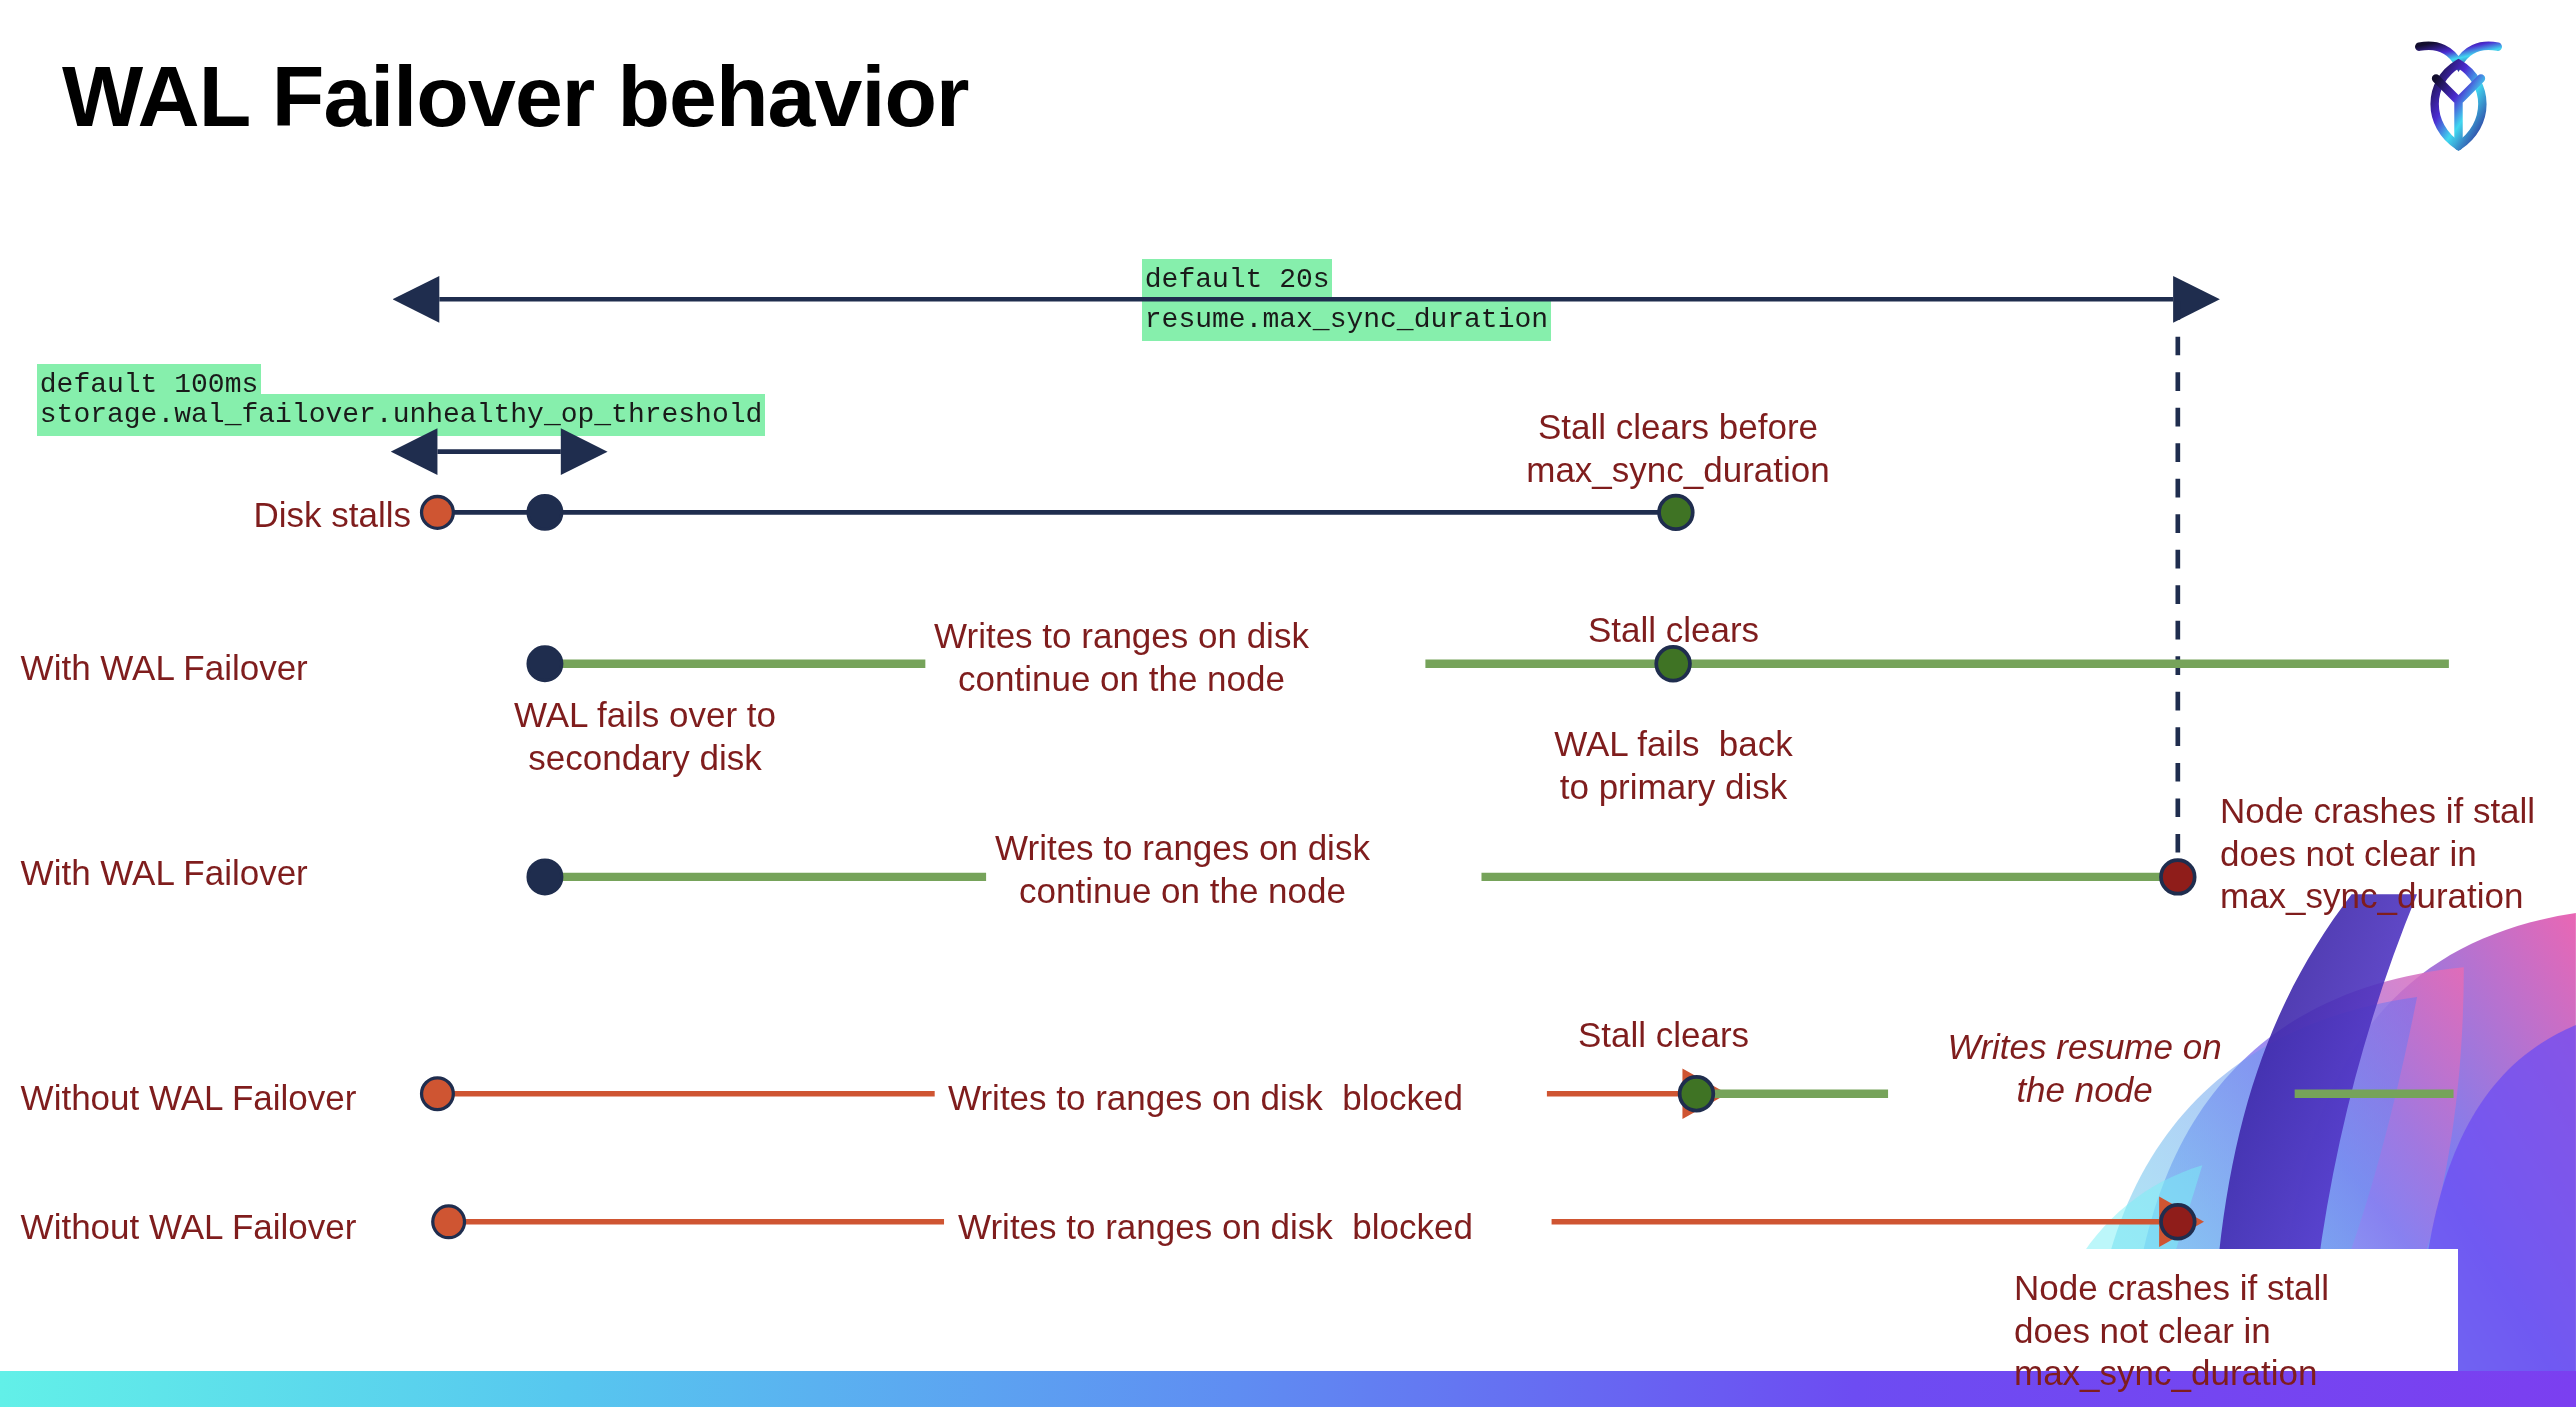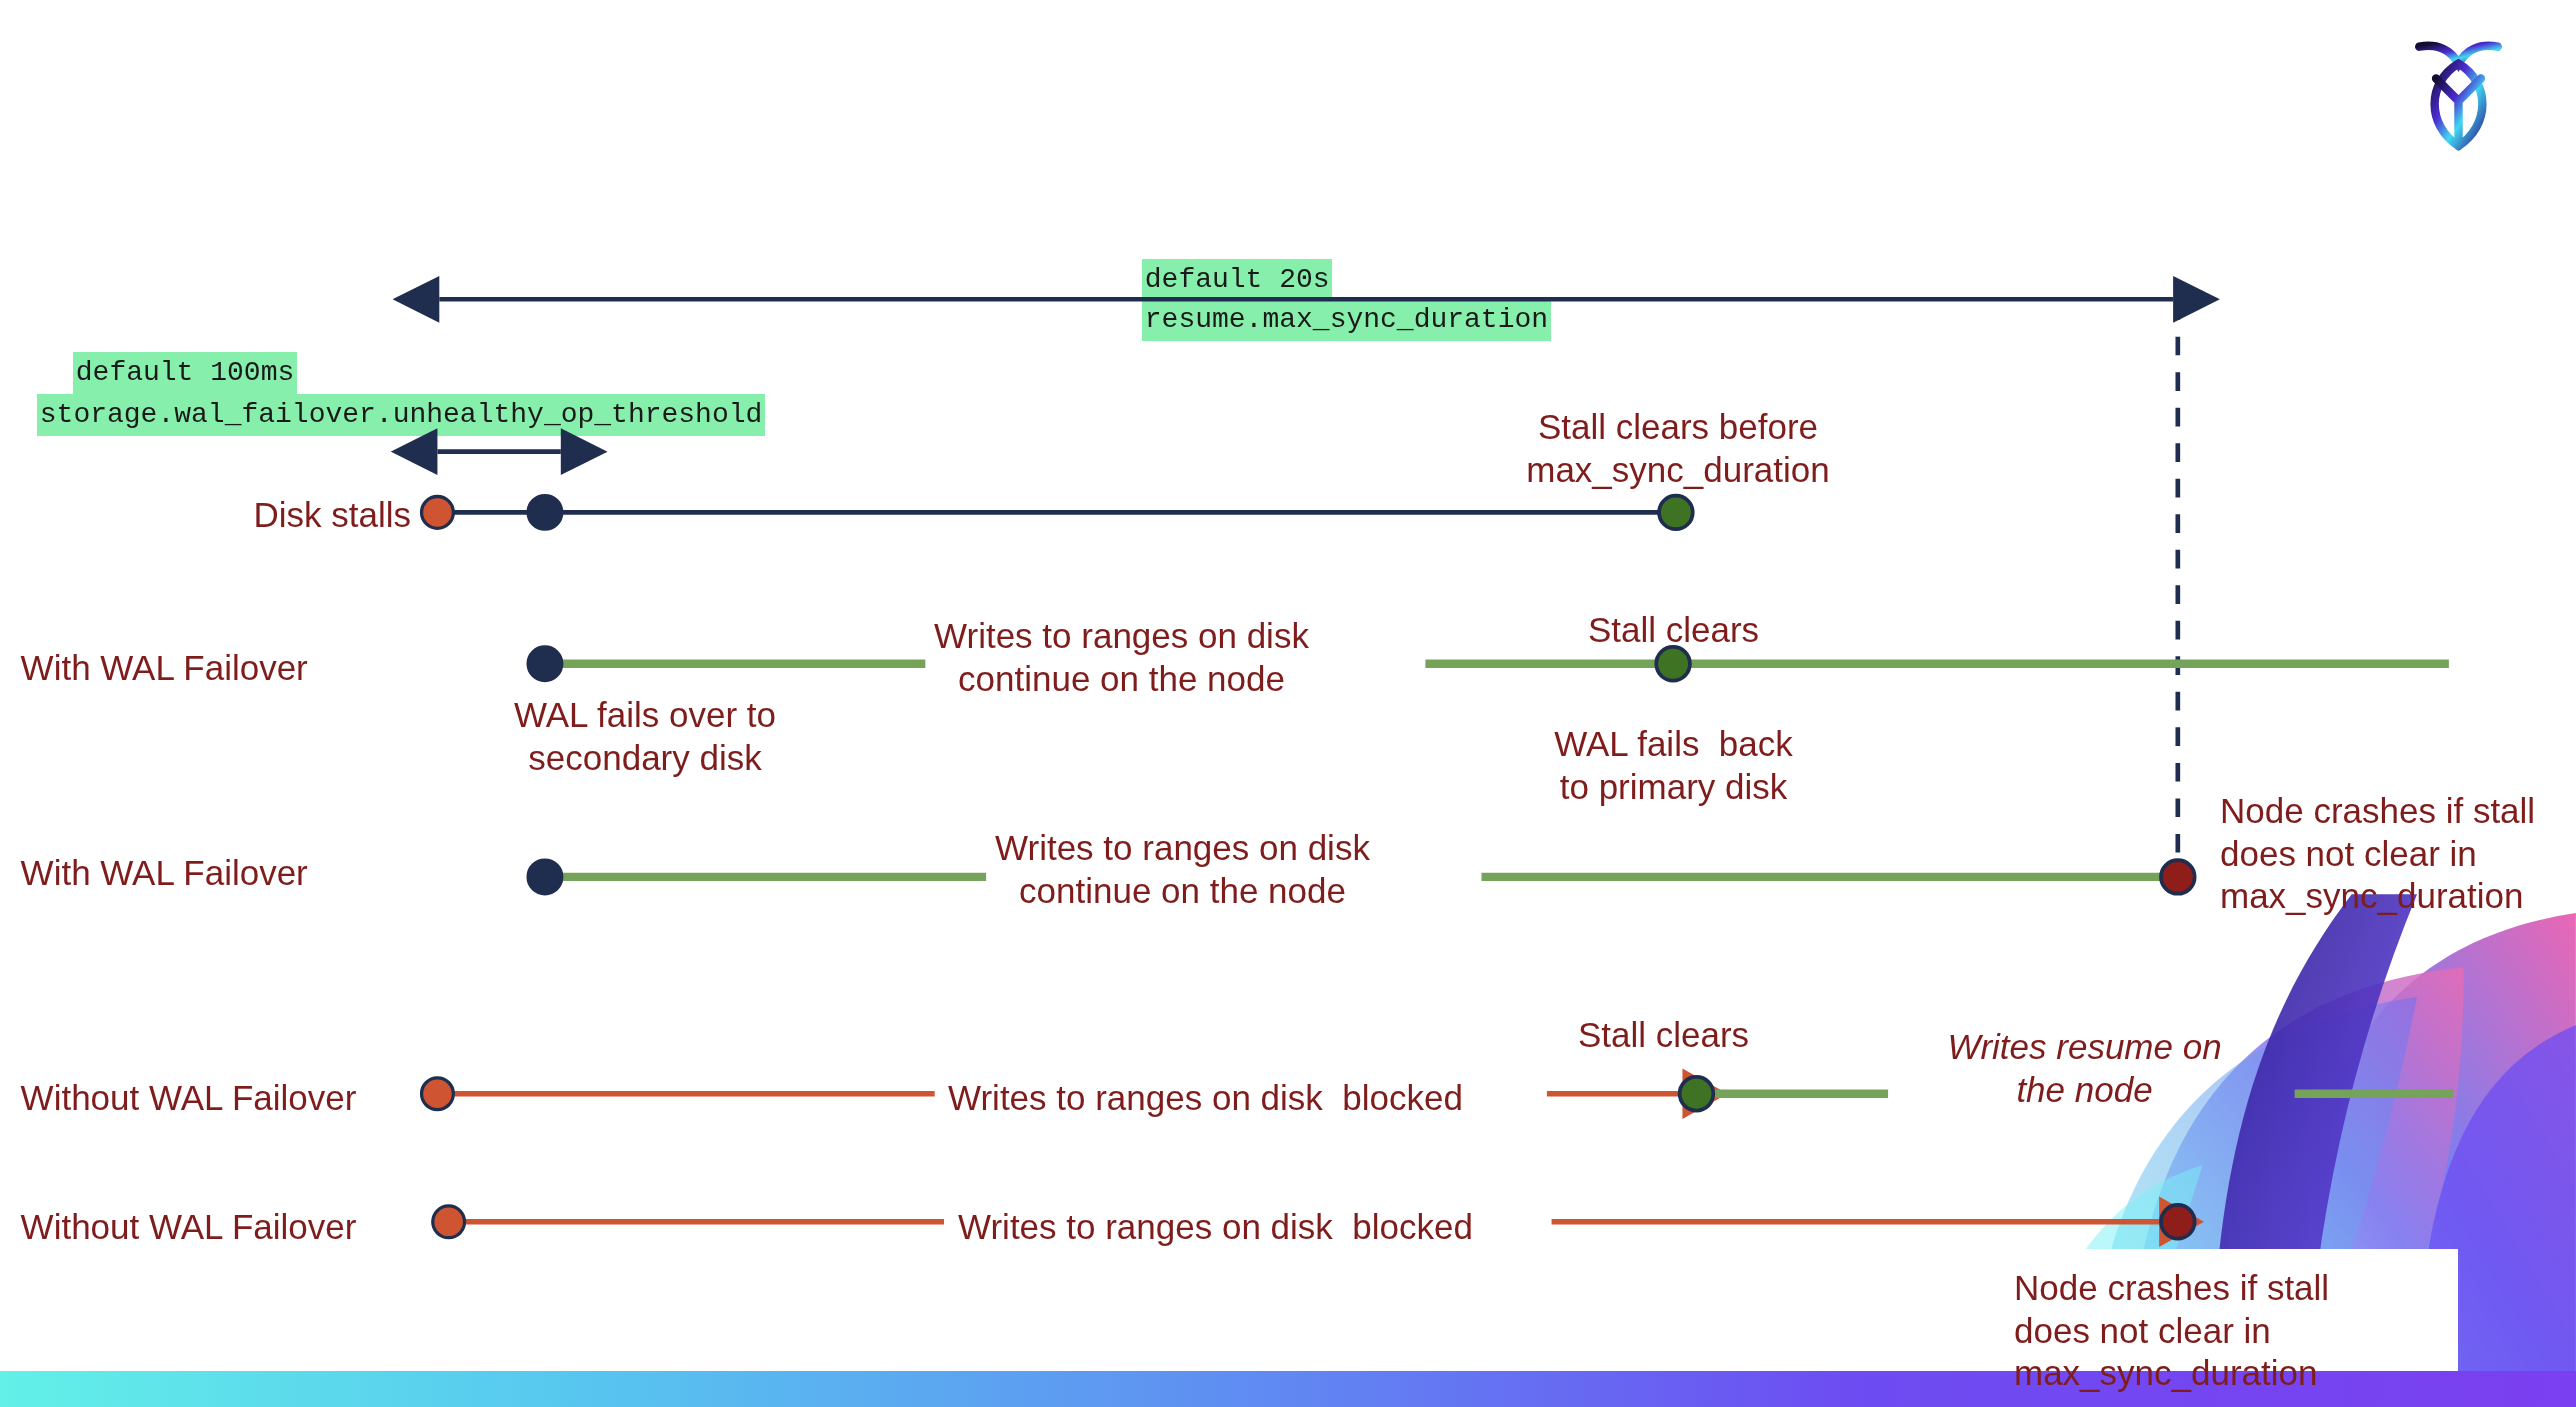--- a/index.html
+++ b/index.html
@@ -68,41 +68,42 @@
       <path d="M250 560 C250 300 300 140 400 10 L470 10 C400 180 360 360 350 560 Z" fill="url(#g3)" opacity="0.9"></path>
       <path d="M470 560 C470 330 520 200 640 150 L640 560 Z" fill="#6d4cf2" opacity="0.75"></path>
       <path d="M60 560 C70 420 140 330 240 300 C210 400 180 480 170 560 Z" fill="#7af0f5" opacity="0.5"></path>
     </svg>
   </div>
 
   <div class="callout-mask"></div>
 
   <div class="bottombar"></div>
 
+  <div class="title">WAL Failover behavior</div>
 
   <div class="logo">
     <svg viewBox="0 0 140 140" width="131" height="131">
       <defs>
         <linearGradient id="lg" x1="0" y1="0" x2="1" y2="1">
           <stop offset="0%" stop-color="#120d2e"></stop>
           <stop offset="35%" stop-color="#4b2bd0"></stop>
           <stop offset="60%" stop-color="#41d8f0"></stop>
           <stop offset="100%" stop-color="#2b1a8f"></stop>
         </linearGradient>
       </defs>
       <path d="M28 20 C48 16 62 24 70 38 C78 24 92 16 112 20" fill="none" stroke="url(#lg)" stroke-width="9" stroke-linecap="round"></path>
       <path d="M70 38 C104 58 104 104 70 126 C36 104 36 58 70 38 Z" fill="none" stroke="url(#lg)" stroke-width="9"></path>
       <path d="M70 126 L70 78 M70 78 L46 54 M70 78 L94 54" fill="none" stroke="url(#lg)" stroke-width="9" stroke-linecap="round"></path>
     </svg>
   </div>
 
   <div class="code" style="left:1142px;top:259px;">default 20s</div>
   <div class="code" style="left:1142px;top:299px;">resume.max_sync_duration</div>
 
-  <div class="code" style="left:37px;top:352px;margin-left:36px;">default 100ms</div>
+  <div class="code" style="left:37px;top:364px;">default 100ms</div>
   <div class="code" style="left:37px;top:394px;">storage.wal_failover.unhealthy_op_threshold</div>
 
   <svg id="draw" viewBox="0 0 2756 1506" width="2576" height="1408">
     <defs>
       <marker id="navyLeft" markerWidth="12" markerHeight="12" refX="10" refY="6" orient="auto" markerUnits="strokeWidth">
         <path d="M10,1 L10,11 L0,6 Z" fill="#1f2d4e"></path>
       </marker>
       <marker id="navyRight" markerWidth="12" markerHeight="12" refX="2" refY="6" orient="auto" markerUnits="strokeWidth">
         <path d="M2,1 L2,11 L12,6 Z" fill="#1f2d4e"></path>
       </marker>

